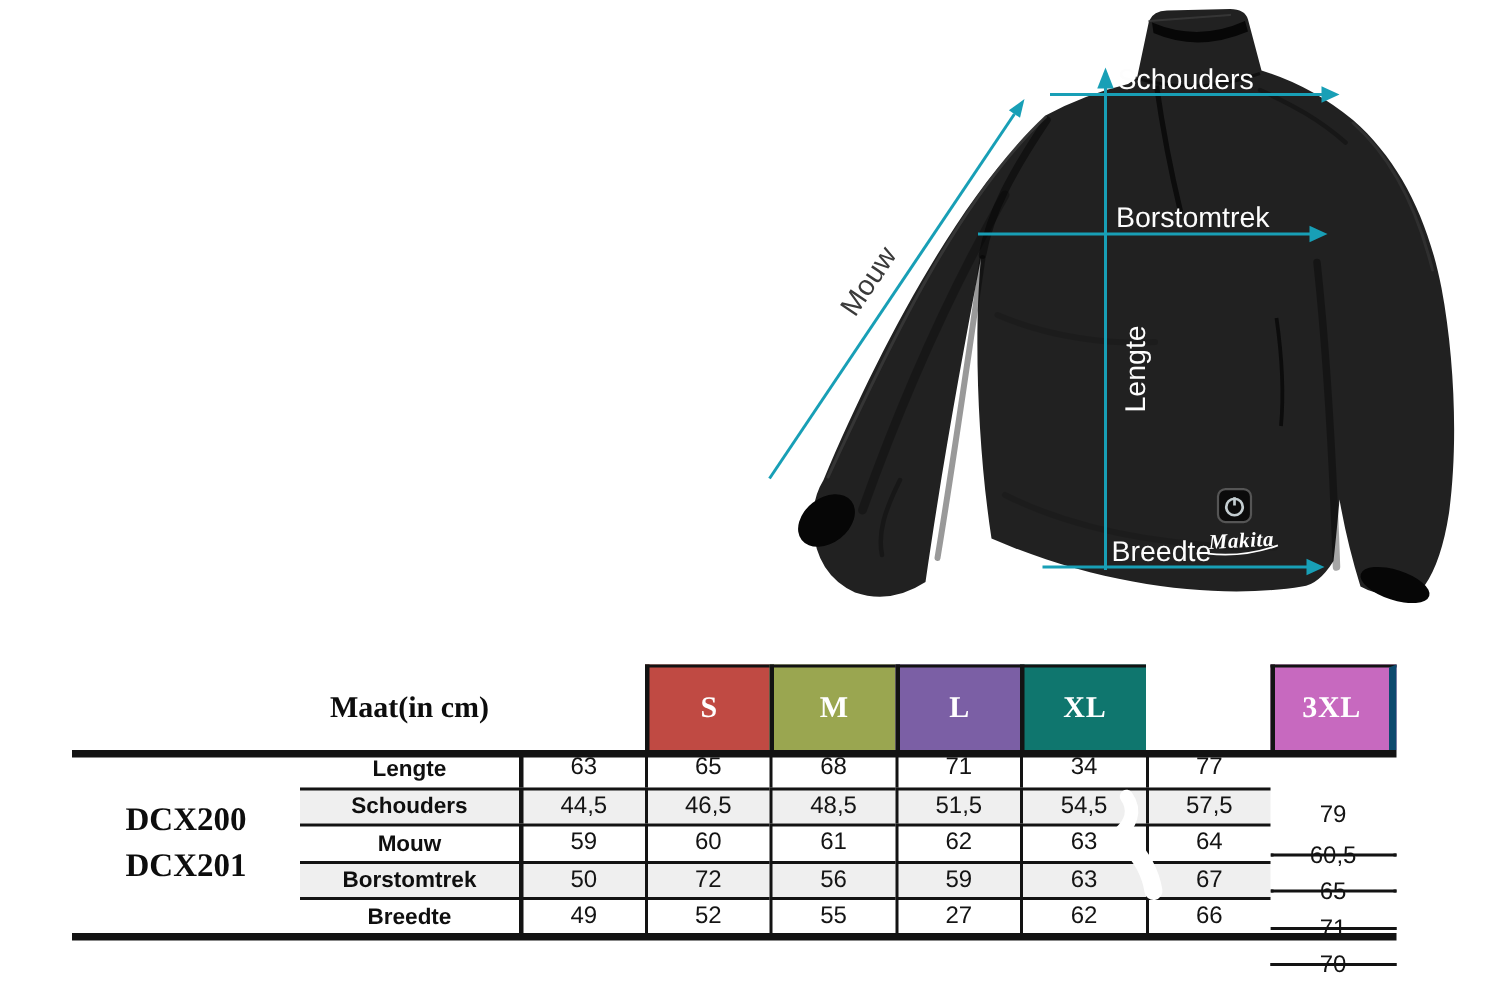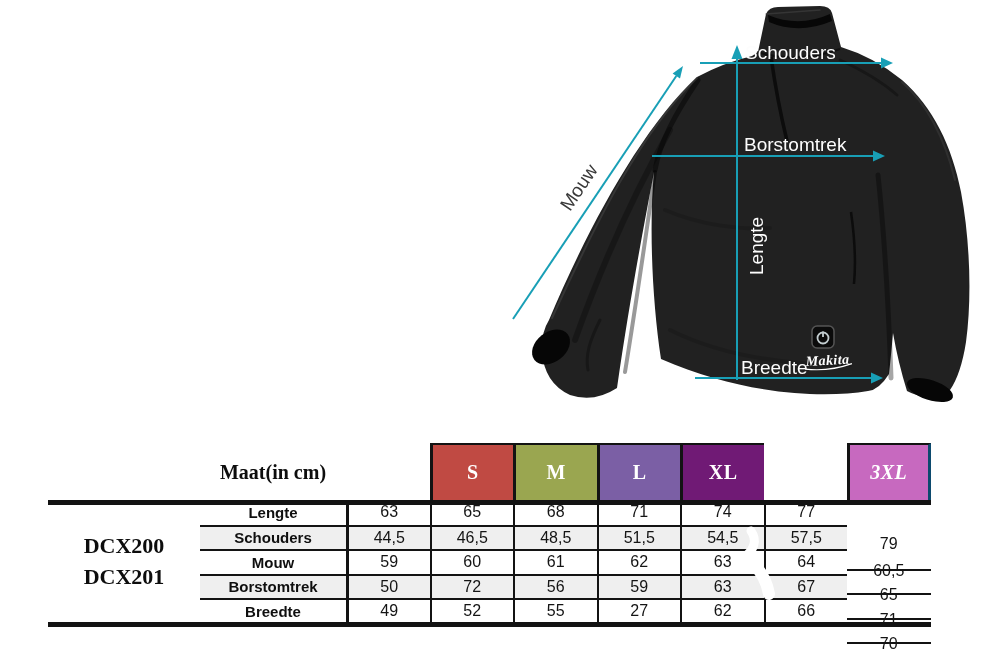--- a/index.html
+++ b/index.html
@@ -8,21 +8,21 @@
   .figure-svg{position:absolute;left:0;top:0;width:1000px;height:666px;}
   .artifact-svg{position:absolute;left:0;top:0;width:1000px;height:666px;z-index:6;pointer-events:none;}
 
   
   .tbl{position:absolute;left:48px;top:443px;width:883px;height:184px;z-index:2;
        display:grid;grid-template-columns:152px 146px repeat(7,83.5px);
        grid-template-rows:57px repeat(5,24.5px);}
   .c{display:flex;align-items:center;justify-content:center;box-sizing:border-box;}
   .szhead{border-left:3px solid #131313;border-top:2px solid #131313;
           color:#fff;font:bold 20px "Liberation Serif",serif;letter-spacing:.5px;}
-  .szhead.clast{border-right:3px solid #0c4a6e;font-style:italic;}
+  .szhead.clast{border-right:5px solid #0c4a6e;}
   .corner{flex-direction:row;font:bold 20px "Liberation Serif",serif;color:#0d0d0d;line-height:26px;}
   .models{flex-direction:column;font:bold 22px "Liberation Serif",serif;color:#0d0d0d;line-height:31px;align-items:center;}
   .rlabel{font:bold 15px "Liberation Sans",sans-serif;color:#0f0f0f;}
   .val{border-left:2px solid #131313;font:16px "Liberation Sans",sans-serif;color:#141414;}
   .val.cfirst{border-left:3px solid #131313;}
   .val.clast{border-right:2.5px solid #131313;margin-top:44px;}
   .bt{border-top:2px solid #131313;}
   .rowA{background:#ffffff;}
   .rowB{background:#efefef;}
   .thick{position:absolute;left:0;width:883px;height:4.5px;background:#131313;z-index:4;}
@@ -117,29 +117,29 @@
     </div>
 
     <div class="c models" style="grid-area:2/1/7/2">
       <div>DCX200</div>
       <div>DCX201</div>
     </div>
 
     <div class="c szhead" style="grid-area: 1 / 4; background: rgb(192, 74, 67);">S</div>
     <div class="c szhead" style="grid-area: 1 / 5; background: rgb(154, 166, 80);">M</div>
     <div class="c szhead" style="grid-area: 1 / 6; background: rgb(123, 95, 165);">L</div>
-    <div class="c szhead" style="grid-area: 1 / 7; background: #701a75;">XL</div>
+    <div class="c szhead" style="grid-area: 1 / 7; background: #0f766e;">XL</div>
     <div class="c szhead clast" style="grid-area: 1 / 9; background: rgb(199, 105, 191);">3XL</div>
 
     <div class="c rlabel rowA" style="grid-area:2/2">Lengte</div>
     <div class="c val cfirst rowA" style="grid-area:2/3">63</div>
     <div class="c val rowA" style="grid-area:2/4">65</div>
     <div class="c val rowA" style="grid-area:2/5">68</div>
     <div class="c val rowA" style="grid-area:2/6">71</div>
-    <div class="c val rowA" style="grid-area:2/7">74</div>
+    <div class="c val rowA" style="grid-area:2/7">34</div>
     <div class="c val rowA" style="grid-area:2/8">77</div>
     <div class="c val clast rowA" style="grid-area:2/9">79</div>
 
     <div class="c rlabel bt rowB" style="grid-area:3/2">Schouders</div>
     <div class="c val cfirst bt rowB" style="grid-area:3/3">44,5</div>
     <div class="c val bt rowB" style="grid-area:3/4">46,5</div>
     <div class="c val bt rowB" style="grid-area:3/5">48,5</div>
     <div class="c val bt rowB" style="grid-area:3/6">51,5</div>
     <div class="c val bt rowB" style="grid-area:3/7">54,5</div>
     <div class="c val bt rowB" style="grid-area:3/8">57,5</div>

